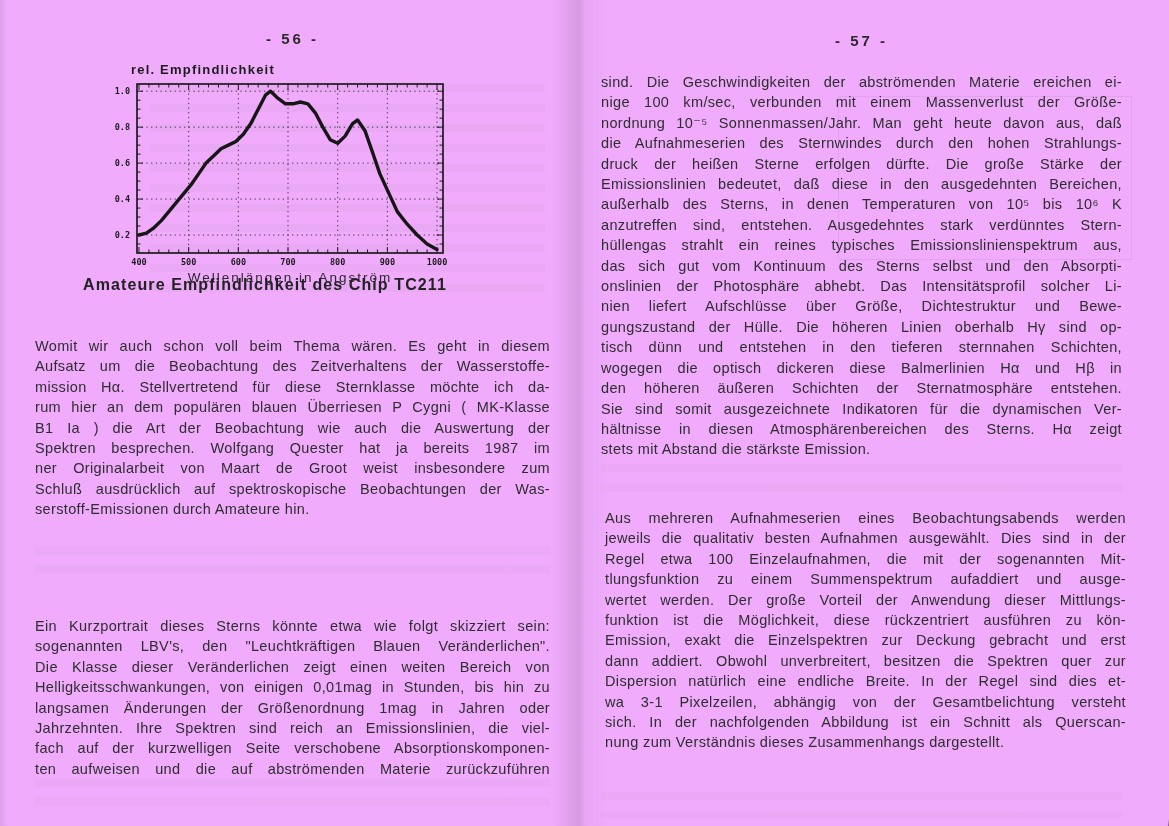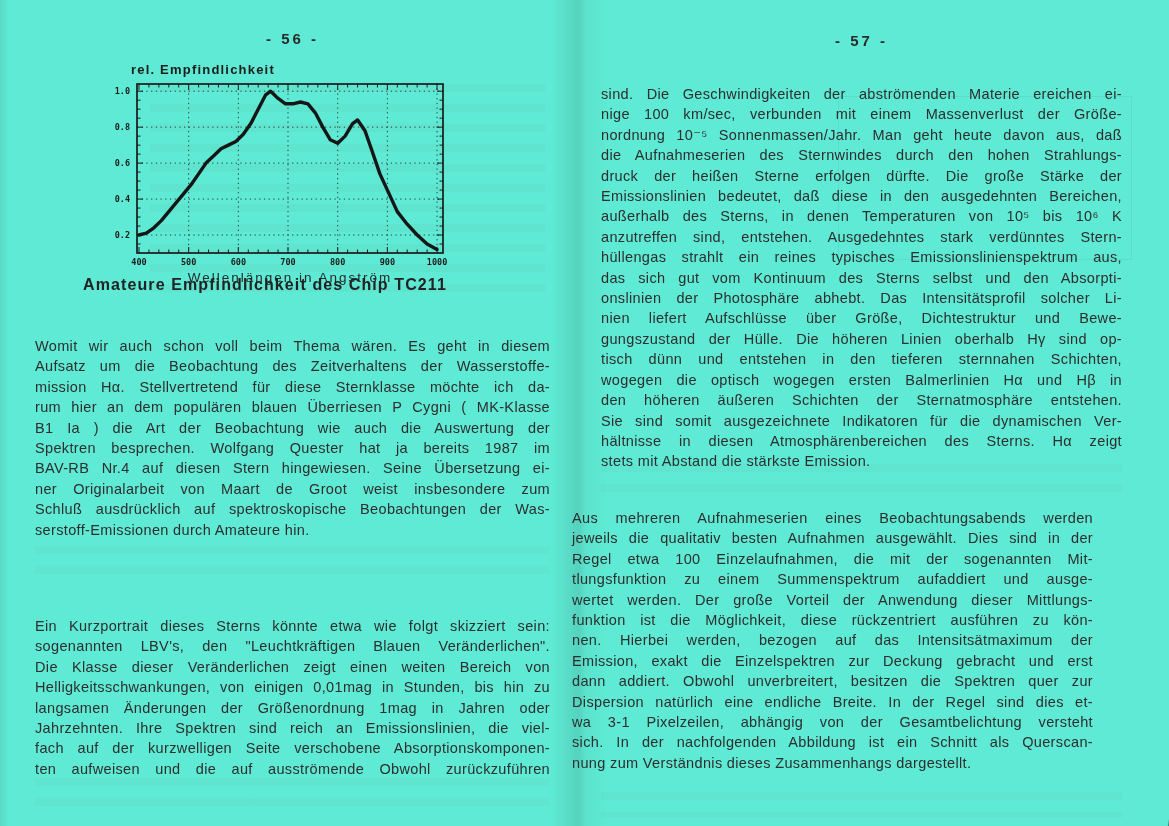--- a/index.html
+++ b/index.html
@@ -1,34 +1,34 @@
 <!DOCTYPE html>
 <html><head>
 <meta charset="utf-8">
 <style>
   html,body{margin:0;padding:0;background:#e9e9e7;}
   .scan{
     position:relative;width:1169px;height:826px;margin:0 auto;
-    background:#5eead4;overflow:hidden;
+    background:#f0abfc;overflow:hidden;
     font-family:"Liberation Sans","DejaVu Sans",sans-serif;
     color:#2e2e2e;
   }
   .pageno{
     position:absolute;font-size:15px;letter-spacing:3px;color:#2b2b2b;
     text-align:center;font-weight:bold;
   }
   .pageno.left{left:35px;top:30px;width:515px;}
   .pageno.right{left:601px;top:32px;width:521px;}
   .para{position:absolute;font-size:14.5px;line-height:20.4px;letter-spacing:0.35px;}
   .para .tl{white-space:nowrap;}
   .para .tl.just{text-align:justify;text-align-last:justify;white-space:normal;}
   .p1l{left:35px;top:336px;width:515px;}
   .p2l{left:35px;top:616px;width:515px;}
-  .p1r{left:601px;top:84px;width:521px;}
-  .p2r{left:572px;top:508px;width:521px;}
+  .p1r{left:601px;top:72px;width:521px;}
+  .p2r{left:605px;top:508px;width:521px;}
   .figure-svg{position:absolute;left:89px;top:60px;}
   .caption{
     position:absolute;left:55px;top:276px;width:420px;text-align:center;
     font-weight:bold;font-size:16px;letter-spacing:1.1px;color:#222;
   }
   
   .ghost{
     position:absolute;
     background:repeating-linear-gradient(
       to bottom,
@@ -201,34 +201,33 @@
       </svg>
     <div class="caption">Amateure Empfindlichkeit des Chip TC211</div>
 
     <div class="para p1l">
         <div class="tl just">Womit wir auch schon voll beim Thema wären. Es geht in diesem</div>
         <div class="tl just">Aufsatz um die Beobachtung des Zeitverhaltens der Wasserstoffe-</div>
         <div class="tl just">mission Hα. Stellvertretend für diese Sternklasse möchte ich da-</div>
         <div class="tl just">rum hier an dem populären blauen Überriesen P Cygni ( MK-Klasse</div>
         <div class="tl just">B1 Ia ) die Art der Beobachtung wie auch die Auswertung der</div>
         <div class="tl just">Spektren besprechen. Wolfgang Quester hat ja bereits 1987 im</div>
-        <div class="tl just">BAV-RB Nr.4 auf diesen Stern hingewiesen. Seine Übersetzung ei-</div>
         <div class="tl just">ner Originalarbeit von Maart de Groot weist insbesondere zum</div>
         <div class="tl just">Schluß ausdrücklich auf spektroskopische Beobachtungen der Was-</div>
         <div class="tl">serstoff-Emissionen durch Amateure hin.</div>
       </div>
     <div class="para p2l">
         <div class="tl just">Ein Kurzportrait dieses Sterns könnte etwa wie folgt skizziert sein:</div>
         <div class="tl just">sogenannten LBV's, den "Leuchtkräftigen Blauen Veränderlichen".</div>
         <div class="tl just">Die Klasse dieser Veränderlichen zeigt einen weiten Bereich von</div>
         <div class="tl just">Helligkeitsschwankungen, von einigen 0,01mag in Stunden, bis hin zu</div>
         <div class="tl just">langsamen Änderungen der Größenordnung 1mag in Jahren oder</div>
         <div class="tl just">Jahrzehnten. Ihre Spektren sind reich an Emissionslinien, die viel-</div>
         <div class="tl just">fach auf der kurzwelligen Seite verschobene Absorptionskomponen-</div>
-        <div class="tl just">ten aufweisen und die auf ausströmende Obwohl zurückzuführen</div>
+        <div class="tl just">ten aufweisen und die auf abströmenden Materie zurückzuführen</div>
       </div>
   </div>
 
   <div class="spine"></div>
   <div class="edge-left"></div>
   <div class="corner-mark"></div>
 
   <div>
     <div class="pageno right">- 57 -</div>
     <div class="para p1r">
@@ -239,34 +238,33 @@
         <div class="tl just">druck der heißen Sterne erfolgen dürfte. Die große Stärke der</div>
         <div class="tl just">Emissionslinien bedeutet, daß diese in den ausgedehnten Bereichen,</div>
         <div class="tl just">außerhalb des Sterns, in denen Temperaturen von 10⁵ bis 10⁶ K</div>
         <div class="tl just">anzutreffen sind, entstehen. Ausgedehntes stark verdünntes Stern-</div>
         <div class="tl just">hüllengas strahlt ein reines typisches Emissionslinienspektrum aus,</div>
         <div class="tl just">das sich gut vom Kontinuum des Sterns selbst und den Absorpti-</div>
         <div class="tl just">onslinien der Photosphäre abhebt. Das Intensitätsprofil solcher Li-</div>
         <div class="tl just">nien liefert Aufschlüsse über Größe, Dichtestruktur und Bewe-</div>
         <div class="tl just">gungszustand der Hülle. Die höheren Linien oberhalb Hγ sind op-</div>
         <div class="tl just">tisch dünn und entstehen in den tieferen sternnahen Schichten,</div>
-        <div class="tl just">wogegen die optisch wogegen ersten Balmerlinien Hα und Hβ in</div>
+        <div class="tl just">wogegen die optisch dickeren diese Balmerlinien Hα und Hβ in</div>
         <div class="tl just">den höheren äußeren Schichten der Sternatmosphäre entstehen.</div>
         <div class="tl just">Sie sind somit ausgezeichnete Indikatoren für die dynamischen Ver-</div>
         <div class="tl just">hältnisse in diesen Atmosphärenbereichen des Sterns. Hα zeigt</div>
         <div class="tl">stets mit Abstand die stärkste Emission.</div>
       </div>
     <div class="para p2r">
         <div class="tl just">Aus mehreren Aufnahmeserien eines Beobachtungsabends werden</div>
         <div class="tl just">jeweils die qualitativ besten Aufnahmen ausgewählt. Dies sind in der</div>
         <div class="tl just">Regel etwa 100 Einzelaufnahmen, die mit der sogenannten Mit-</div>
         <div class="tl just">tlungsfunktion zu einem Summenspektrum aufaddiert und ausge-</div>
         <div class="tl just">wertet werden. Der große Vorteil der Anwendung dieser Mittlungs-</div>
         <div class="tl just">funktion ist die Möglichkeit, diese rückzentriert ausführen zu kön-</div>
-        <div class="tl just">nen. Hierbei werden, bezogen auf das Intensitsätmaximum der</div>
         <div class="tl just">Emission, exakt die Einzelspektren zur Deckung gebracht und erst</div>
         <div class="tl just">dann addiert. Obwohl unverbreitert, besitzen die Spektren quer zur</div>
         <div class="tl just">Dispersion natürlich eine endliche Breite. In der Regel sind dies et-</div>
         <div class="tl just">wa 3-1 Pixelzeilen, abhängig von der Gesamtbelichtung versteht</div>
         <div class="tl just">sich. In der nachfolgenden Abbildung ist ein Schnitt als Querscan-</div>
         <div class="tl">nung zum Verständnis dieses Zusammenhangs dargestellt.</div>
       </div>
   </div>
 
 </div>

